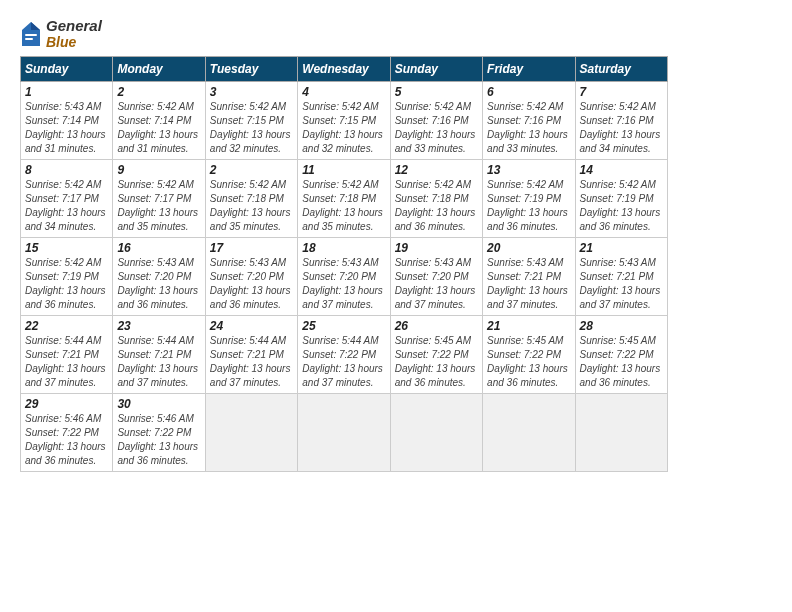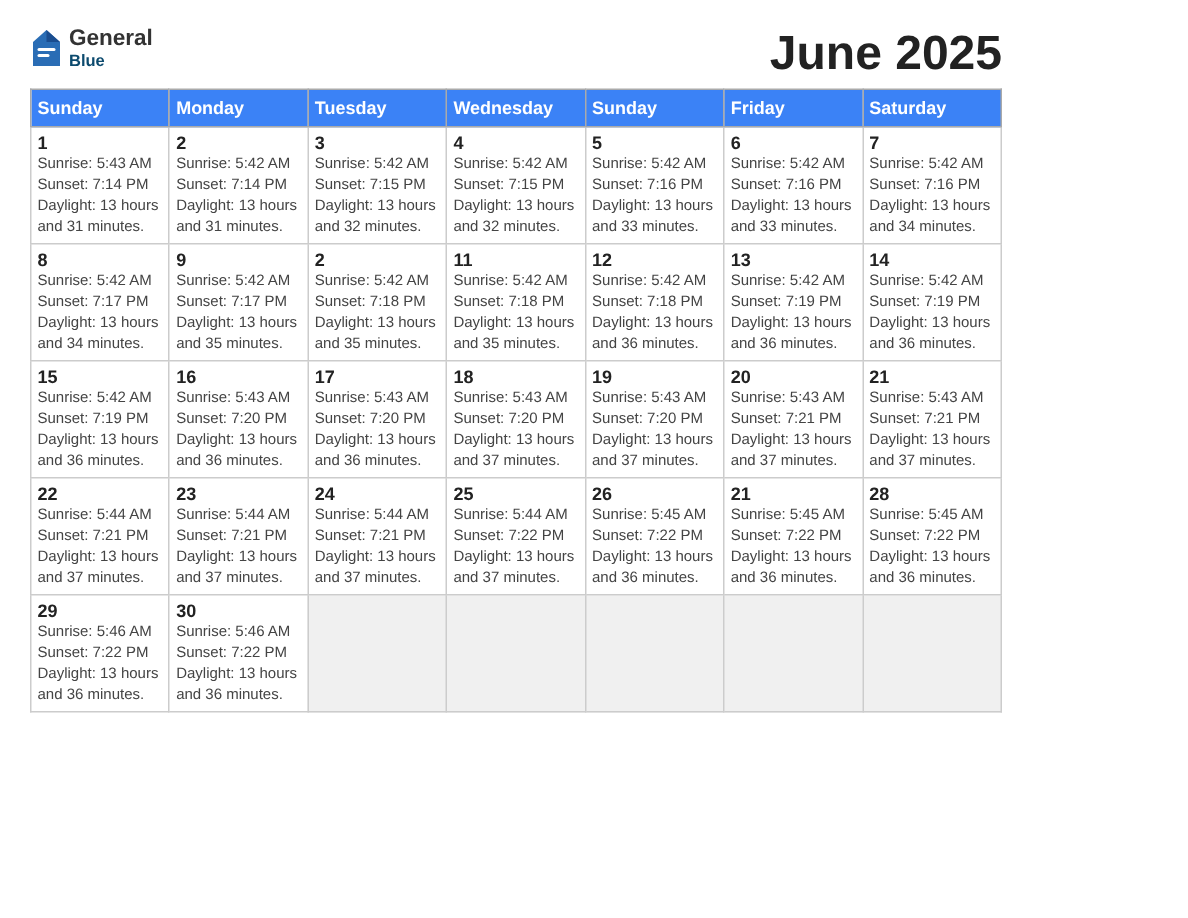--- a/index.html
+++ b/index.html
@@ -6,20 +6,21 @@
     body {
       font-family: Arial, sans-serif;
       background: #fff;
       width: 792px;
       height: 612px;
       overflow: hidden;
     }
     .container {
       width: 688px;
       padding: 18px 20px 10px 20px;
+      font-style: italic;
     }
     .header-row {
       display: flex;
       justify-content: space-between;
       align-items: flex-start;
       margin-bottom: 6px;
     }
     .logo {
       display: flex;
       align-items: center;
@@ -28,23 +29,23 @@
       display: flex;
       flex-direction: column;
       line-height: 1.1;
     }
     .logo-general {
       font-size: 15px;
       font-weight: bold;
       color: #333;
     }
     .logo-blue {
-      font-size: 11px;
+      font-size: 14px;
       font-weight: bold;
-      color: #0c4a6e;
+      color: #a16207;
     }
     .logo-icon {
       width: 22px;
       height: 28px;
       margin-right: 4px;
     }
     .title-section {
       text-align: right;
     }
     .month-title {
@@ -56,21 +57,21 @@
     .location {
       font-size: 15px;
       color: #555;
     }
     table {
       width: 100%;
       border-collapse: collapse;
       table-layout: fixed;
     }
     th {
-      background-color: #3b82f6;
+      background-color: #0c4a6e;
       color: #fff;
       font-size: 12px;
       font-weight: bold;
       padding: 5px 4px;
       text-align: left;
       border: 1px solid #aaa;
     }
     td {
       border: 1px solid #ccc;
       vertical-align: top;
@@ -107,21 +108,20 @@
         <polygon points="11,2 20,10 11,10" fill="#1a4d8f"></polygon>
         <rect x="5" y="14" width="12" height="2" fill="white" rx="1"></rect>
         <rect x="5" y="18" width="8" height="2" fill="white" rx="1"></rect>
       </svg>
       <div class="logo-text">
         <span class="logo-general">General</span>
         <span class="logo-blue">Blue</span>
       </div>
     </div>
     <div class="title-section">
-      <div class="month-title">June 2025</div>
     </div>
   </div>
 
   <table>
     <thead>
       <tr>
         <th>Sunday</th>
         <th>Monday</th>
         <th>Tuesday</th>
         <th>Wednesday</th>

